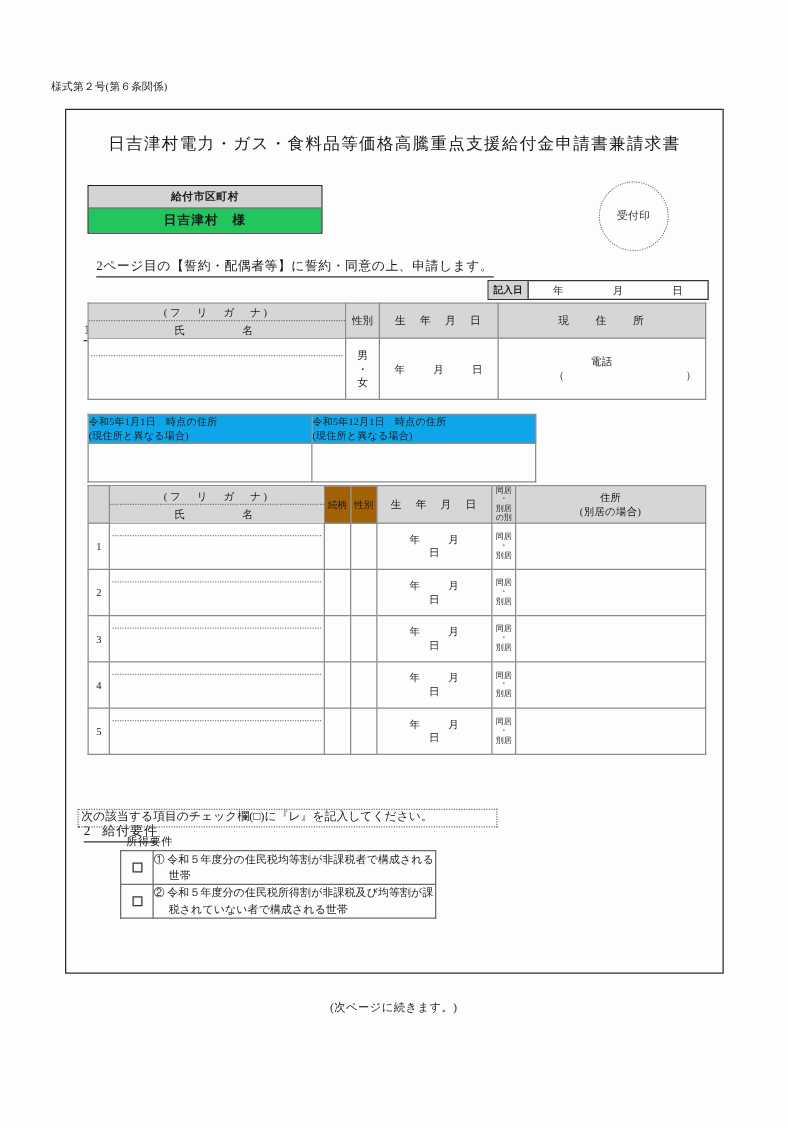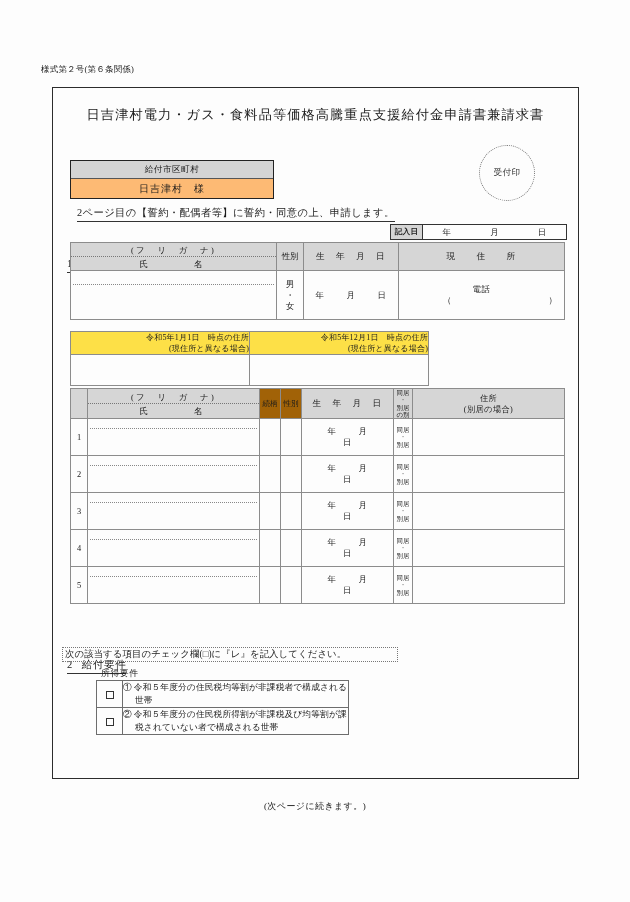--- a/index.html
+++ b/index.html
@@ -54,41 +54,42 @@
     text-align: center;
     font-size: 13.2px;
     letter-spacing: 1.1px;
     white-space: nowrap;
   }
 
   
   .muni-box {
     position: absolute;
     left: 17px;
-    top: 72px;
-    width: 204px;
+    top: 60px;
+    width: 188px;
     border: 1.2px solid #222;
     box-sizing: border-box;
+    font-weight: bold;
   }
   .muni-head {
     height: 17px;
     line-height: 17px;
     text-align: center;
     background: #d4d4d4;
     border-bottom: 1px solid #555;
     font-size: 8.6px;
     letter-spacing: 0.5px;
   }
   .muni-body {
     height: 19px;
     line-height: 19px;
     text-align: center;
     font-size: 10px;
     letter-spacing: 1px;
-    background: #fdba74;
+    background: #22c55e;
   }
 
   
   .stamp {
     position: absolute;
     left: 426px;
     top: 57px;
     width: 54px;
     height: 54px;
     border: 1px dotted #777;
@@ -237,22 +238,22 @@
     vertical-align: bottom;
     text-align: center;
     padding-bottom: 3px;
     letter-spacing: 0.6px;
   }
   .tel-line .paren { display: inline-block; margin-left: 44px; letter-spacing: 18px; }
 
   
   #prior-address-table { left: 17px; top: 243px; width: 358px; }
   .prior-hd {
-    background: #fde047;
-    text-align: right;
+    background: #0ea5e9;
+    text-align: left;
     font-size: 8px;
     line-height: 11px;
     padding: 3px 0;
     letter-spacing: 0.2px;
   }
 
   
   #household-table { left: 17px; top: 300px; width: 494px; }
   .hd-small {
     background: #a16207;

